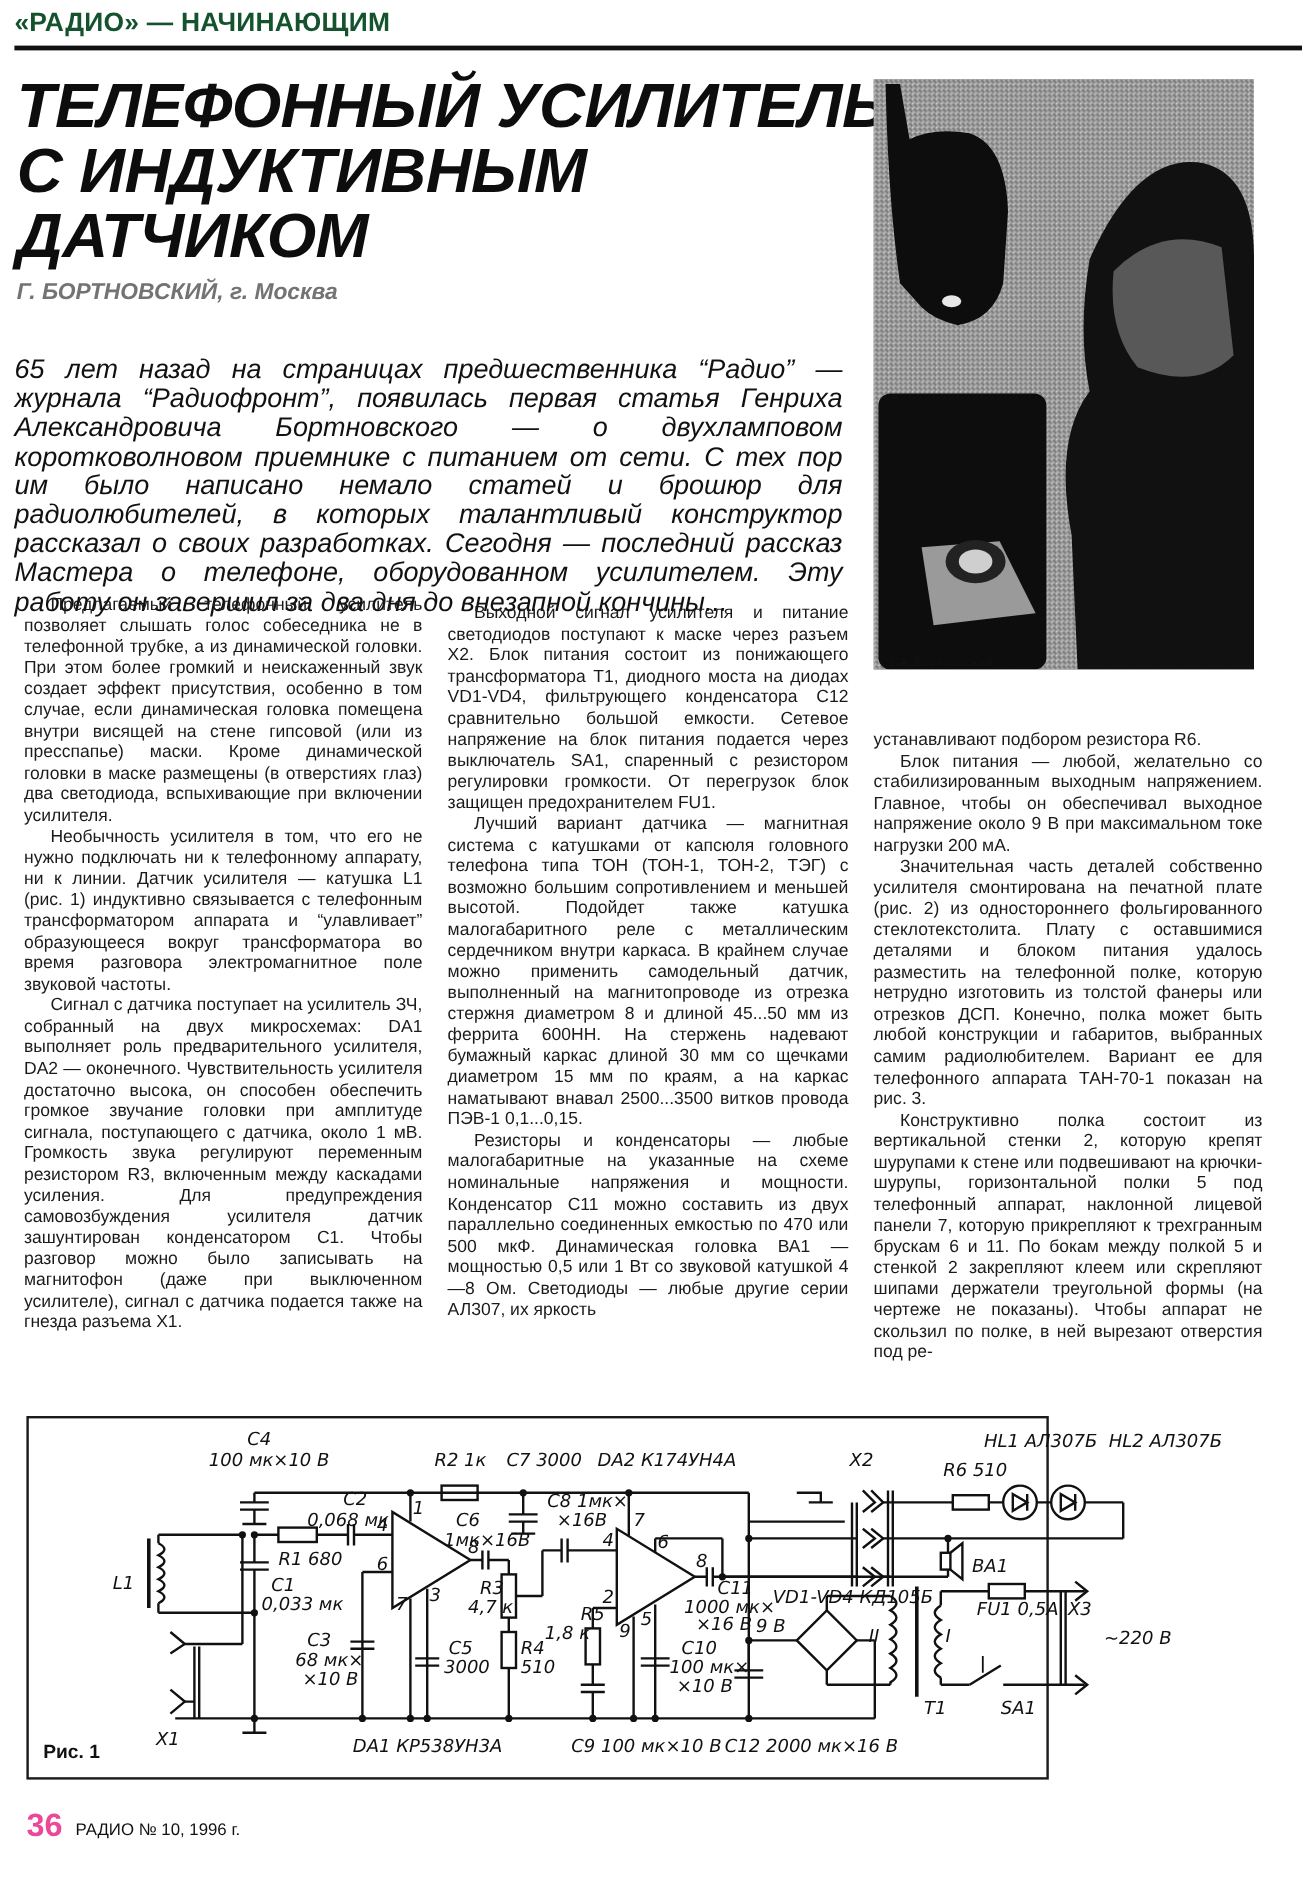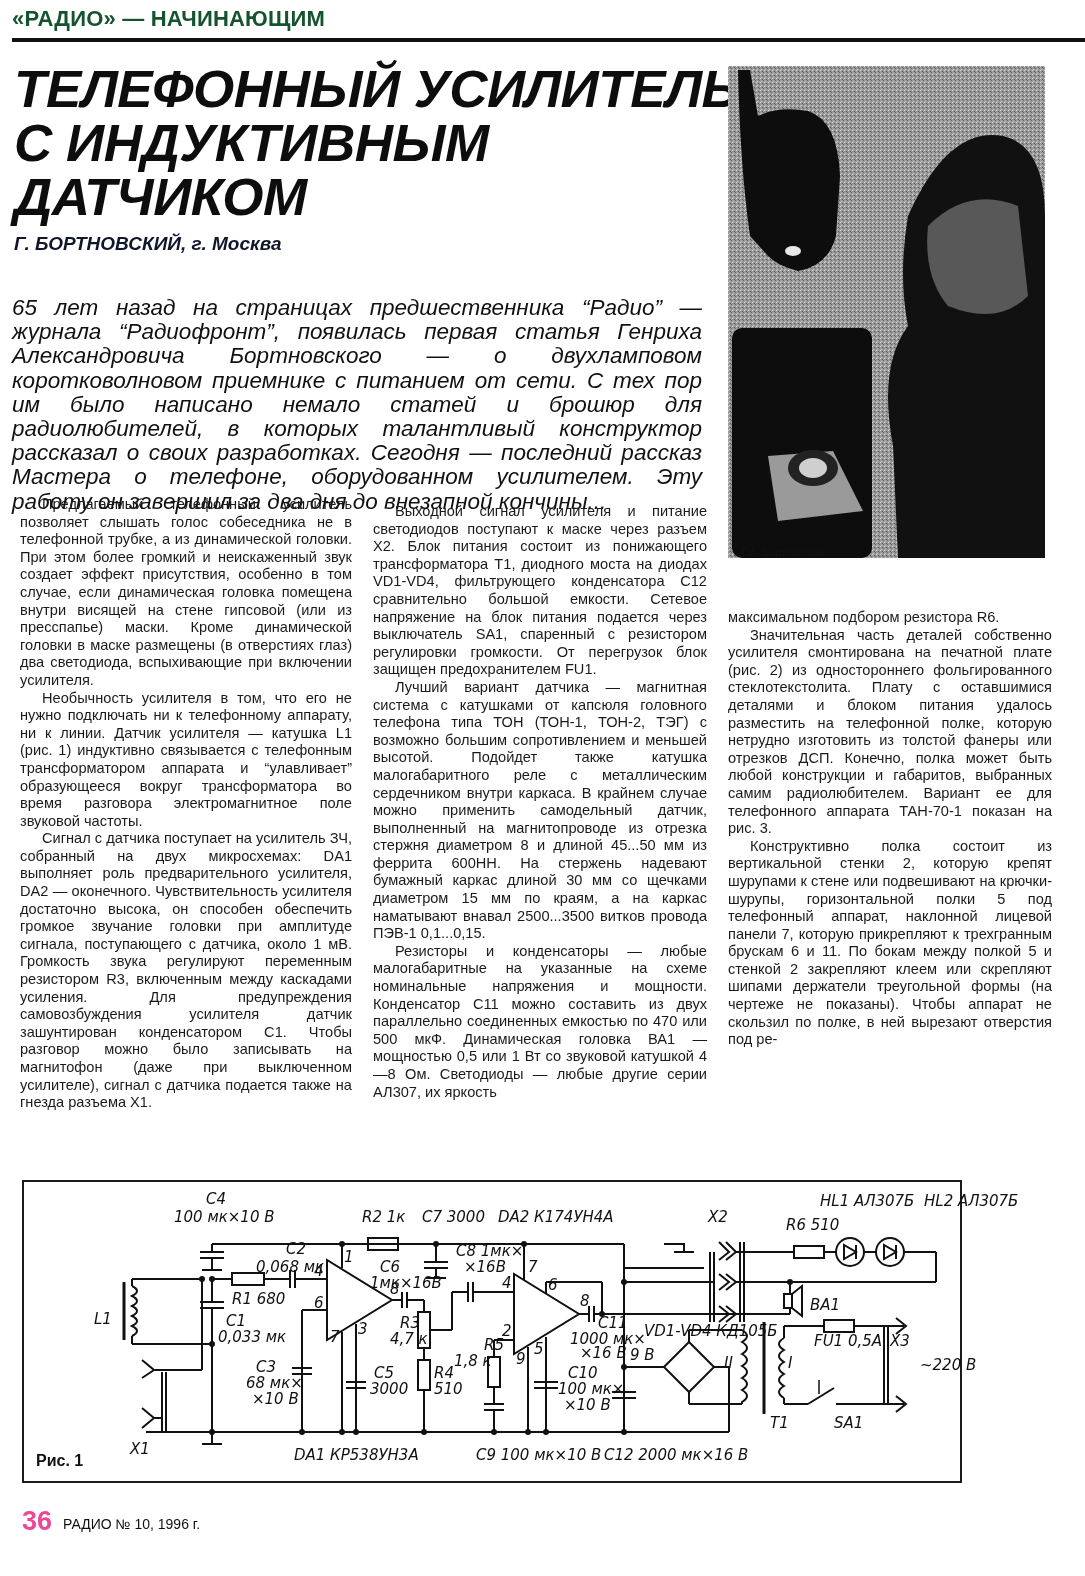--- a/index.html
+++ b/index.html
@@ -1,31 +1,31 @@
 <!DOCTYPE html>
 <html><head>
 <meta charset="utf-8">
 <style>
   html, body { margin: 0; padding: 0; background: #ffffff; }
   body { width: 1085px; height: 1576px; position: relative; overflow: hidden; color: #111; font-family: "Liberation Sans", sans-serif; }
   .rubric { position: absolute; left: 12px; top: 6px; font-size: 22px; font-weight: bold; letter-spacing: 0.2px; color: #14532d; }
   .rubric-rule { position: absolute; left: 12px; top: 38px; width: 1073px; height: 4px; background: #111; }
   .title { position: absolute; left: 14px; top: 62px; width: 700px; font-size: 52px; line-height: 54px; font-weight: bold; font-style: italic; color: #0d0d0d; letter-spacing: -0.5px; transform: scaleX(1.02); transform-origin: left; }
   .title div { white-space: nowrap; }
-  .byline { position: absolute; left: 14px; top: 233px; font-size: 19px; font-weight: bold; font-style: italic; color: #0f172a; }
+  .byline { position: absolute; left: 14px; top: 233px; font-size: 19px; font-weight: bold; font-style: italic; color: #737373; }
   .lead { position: absolute; left: 12px; top: 268px; width: 690px; font-size: 22.5px; line-height: 24.2px; font-style: italic; text-align: justify; color: #111; margin-top: 28px; }
   .photo { position: absolute; left: 728px; top: 66px; width: 317px; height: 492px; overflow: hidden; background: #8a8a8a; }
   .caption { position: absolute; left: 742px; top: 547px; font-size: 10px; font-weight: bold; color: #111; }
   .col { position: absolute; font-size: 14.6px; line-height: 17.6px; text-align: justify; color: #1a1a1a; hyphens: manual; }
   .col p { margin: 0; text-indent: 22px; }
   .col1 { left: 20px; top: 496px; width: 332px; }
   .col2 { left: 373px; top: 503px; width: 334px; }
   .col3 { left: 728px; top: 609px; width: 324px; }
   .col3 p.cont { text-indent: 0; }
-  .figure { position: absolute; left: 22px; top: 1180px; width: 940px; height: 303px; border: 2px solid #1a1a1a; box-sizing: border-box; padding-left: 16px; }
+  .figure { position: absolute; left: 22px; top: 1180px; width: 852px; height: 303px; border: 2px solid #1a1a1a; box-sizing: border-box; padding-left: 16px; }
   .figure svg { position: absolute; left: 0; top: 0; }
   .fig-label { position: absolute; left: 12px; top: 270px; font-size: 16px; font-weight: bold; color: #111; }
   .sch-text { font-family: "DejaVu Sans", sans-serif; font-style: italic; font-size: 15px; fill: #111; }
   .footer-num { position: absolute; left: 22px; top: 1506px; font-size: 27px; font-weight: bold; color: #ec4899; }
   .footer-text { position: absolute; left: 63px; top: 1516px; font-size: 14px; color: #111; }
 </style>
 </head>
 <body>
 
 <div class="rubric">«РАДИО» — НАЧИНАЮЩИМ</div>
@@ -71,21 +71,22 @@
   <p>Сигнал с датчика поступает на усилитель ЗЧ, собранный на двух микросхемах: DA1 выполняет роль предварительного усилителя, DA2 — оконечного. Чувствительность усилителя достаточно высока, он способен обеспечить громкое звучание головки при амплитуде сигнала, поступающего с датчика, около 1 мВ. Громкость звука регулируют переменным резистором R3, включенным между каскадами усиления. Для предупреждения самовозбуждения усилителя датчик зашунтирован конденсатором С1. Чтобы разговор можно было записывать на магнитофон (даже при выключенном усилителе), сигнал с датчика подается также на гнезда разъема Х1.</p>
 </div>
 
 <div class="col col2">
   <p>Выходной сигнал усилителя и питание светодиодов поступают  к маске через разъем Х2. Блок питания состоит из понижающего трансформатора Т1, диодного моста на диодах VD1-VD4, фильтрующего конденсатора С12 сравнительно большой емкости. Сетевое напряжение на блок питания подается через выключатель SA1, спаренный с резистором регулировки громкости. От перегрузок блок защищен предохранителем FU1.</p>
   <p>Лучший вариант датчика — магнитная система с катушками от капсюля головного телефона типа ТОН (ТОН-1, ТОН-2, ТЭГ) с возможно большим сопротивлением и меньшей высотой. Подойдет также катушка малогабаритного реле с металлическим сердечником внутри каркаса. В крайнем случае можно применить самодельный датчик, выполненный на магнитопроводе из отрезка стержня диаметром 8 и длиной 45...50 мм из феррита 600НН. На стержень надевают бумажный каркас длиной 30 мм со щечками диаметром 15 мм по краям, а на каркас наматывают внавал 2500...3500 витков провода ПЭВ-1 0,1...0,15.</p>
   <p>Резисторы и конденсаторы — любые малогабаритные на указанные на схеме номинальные напряжения и мощности. Конденсатор С11 можно составить из двух параллельно соединенных емкостью по 470 или 500 мкФ. Динамическая головка ВА1 — мощностью 0,5 или 1 Вт со звуковой катушкой 4—8 Ом. Светодиоды — любые другие серии АЛ307, их яркость</p>
 </div>
 
 <div class="col col3">
-  <p class="cont">максимальном подбором резистора R6.</p>
+  <p class="cont">устанавливают подбором резистора R6.</p>
+  <p>Блок питания — любой, желательно со стабилизированным выходным напряжением. Главное, чтобы он обеспечивал выходное напряжение около 9 В при максимальном токе нагрузки 200 мА.</p>
   <p>Значительная часть деталей собственно усилителя смонтирована на печатной плате (рис. 2) из одностороннего фольгированного стеклотекстолита. Плату с оставшимися деталями и блоком питания удалось разместить на телефонной полке, которую нетрудно изготовить из толстой фанеры или отрезков ДСП. Конечно, полка может быть любой конструкции и габаритов, выбранных самим радиолюбителем. Вариант ее для телефонного аппарата ТАН-70-1 показан на рис. 3.</p>
   <p>Конструктивно полка состоит из вертикальной стенки 2, которую крепят шурупами к стене или подвешивают на крючки-шурупы, горизонтальной полки 5 под телефонный аппарат, наклонной лицевой панели 7, которую прикрепляют к трехгранным брускам 6 и 11. По бокам между полкой 5 и стенкой 2 закрепляют клеем или скрепляют шипами держатели треугольной формы (на чертеже не показаны). Чтобы аппарат не скользил по полке, в ней вырезают отверстия под ре-</p>
 </div>
 
 <div class="figure">
   <svg width="1040" height="299" viewBox="0 0 1040 299" stroke="#111" stroke-width="2" fill="none">
 
     <line x1="122" y1="250" x2="705" y2="250"></line>
 
     <line x1="188" y1="62" x2="600" y2="62"></line>

